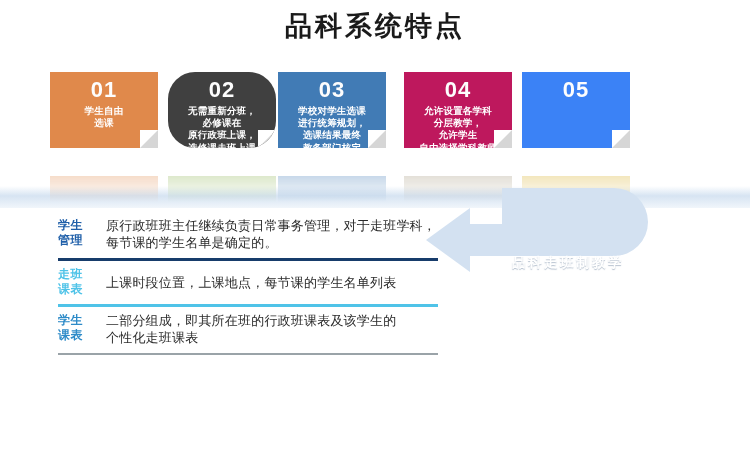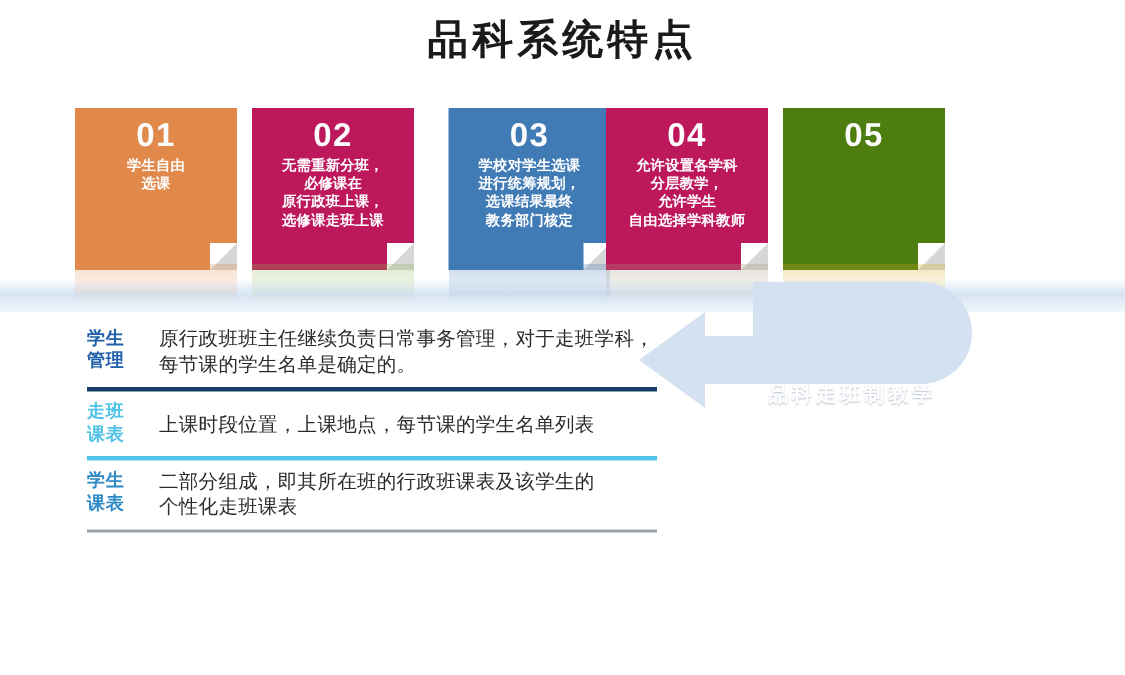--- a/index.html
+++ b/index.html
@@ -41,21 +41,21 @@
   }
   .card-wrap {
     position: absolute;
     top: 0;
     width: 108px;
     height: 118px;
   }
   .card {
     position: relative;
     width: 108px;
-    height: 108px;
+    height: 76px;
     box-sizing: border-box;
     padding-top: 6px;
     color: #ffffff;
     text-align: center;
     overflow: hidden;
   }
   .card-num {
     font-size: 22px;
     font-weight: bold;
     line-height: 24px;
@@ -195,36 +195,36 @@
         <div>选课</div>
       </div>
       <div class="fold"></div>
     </div>
     <div class="reflect">
         <div class="rf-fill" style="background: linear-gradient(rgb(224, 137, 75) 0%, rgb(224, 137, 75) 100%);"></div>
       </div>
   </div>
 
   <div class="card-wrap" style="left:118px">
-    <div class="card" style="background: #be185d;">
+    <div class="card" style="background: #404040; border-radius: 27px;">
       <div class="card-num">02</div>
       <div class="card-text">
         <div>无需重新分班，</div>
         <div>必修课在</div>
         <div>原行政班上课，</div>
         <div>选修课走班上课</div>
       </div>
       <div class="fold"></div>
     </div>
     <div class="reflect">
         <div class="rf-fill" style="background: linear-gradient(rgb(140, 180, 81) 0%, rgb(140, 180, 81) 100%);"></div>
       </div>
   </div>
 
-  <div class="card-wrap" style="left:249px">
+  <div class="card-wrap" style="left:228px">
     <div class="card" style="background: rgb(65, 123, 181);">
       <div class="card-num">03</div>
       <div class="card-text">
         <div>学校对学生选课</div>
         <div>进行统筹规划，</div>
         <div>选课结果最终</div>
         <div>教务部门核定</div>
       </div>
       <div class="fold"></div>
     </div>
@@ -243,21 +243,21 @@
         <div>自由选择学科教师</div>
       </div>
       <div class="fold"></div>
     </div>
     <div class="reflect">
         <div class="rf-fill" style="background: linear-gradient(rgb(162, 149, 122) 0%, rgb(162, 149, 122) 100%);"></div>
       </div>
   </div>
 
   <div class="card-wrap" style="left:472px">
-    <div class="card" style="background: #4d7c0f;">
+    <div class="card" style="background: #3b82f6;">
       <div class="card-num">05</div>
       <div class="fold"></div>
     </div>
     <div class="reflect">
         <div class="rf-fill" style="background: linear-gradient(rgb(214, 171, 30) 0%, rgb(214, 171, 30) 100%);"></div>
       </div>
   </div>
 
 </div>
 

